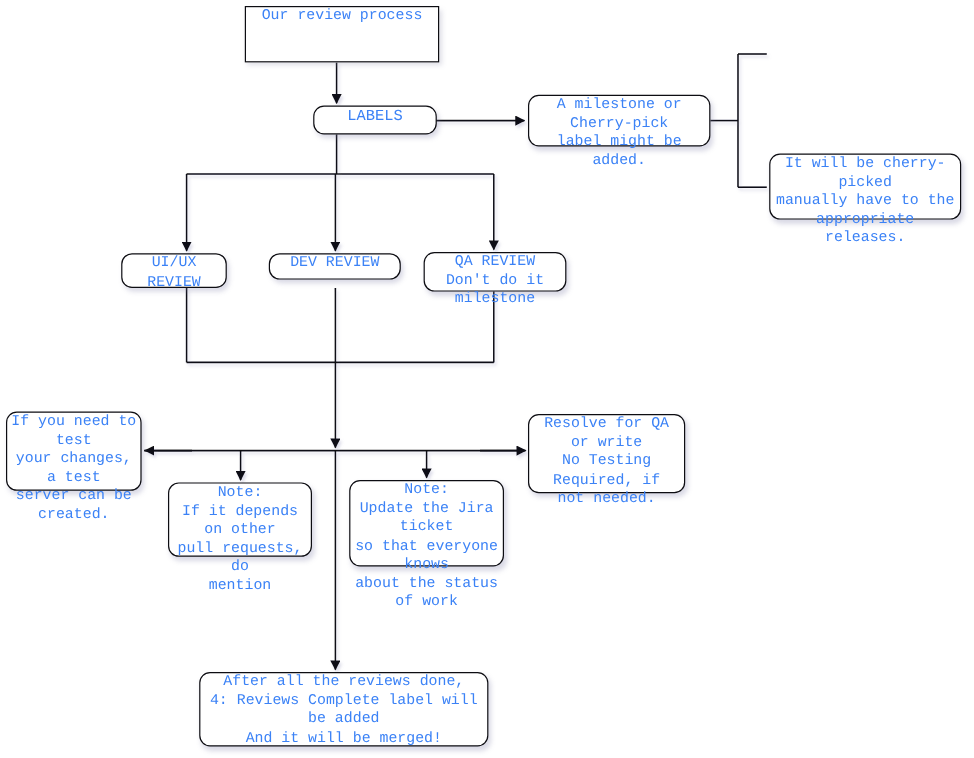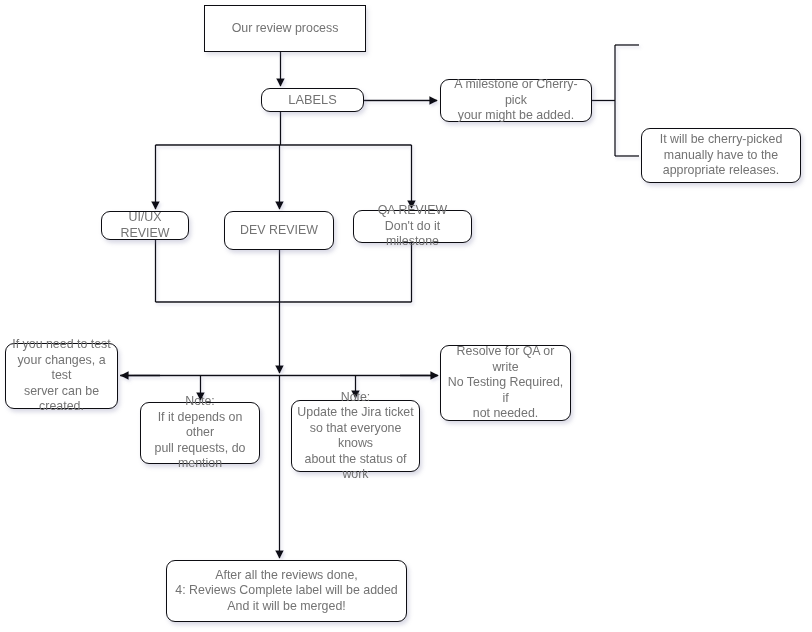--- a/index.html
+++ b/index.html
@@ -25,29 +25,29 @@
     width: 812px;
     height: 632px;
     pointer-events: none;
   }
   .node {
     position: absolute;
     box-sizing: border-box;
     background: #ffffff;
     border: 1.3px solid #0d0d12;
     display: flex;
-    align-items: center;
     justify-content: center;
     text-align: center;
-    color: #737373;
+    color: #3b82f6;
     font-size: 12.4px;
     line-height: 15.5px;
     white-space: pre-line;
     z-index: 2;
     box-shadow: 2px 3px 4px rgba(120, 120, 160, 0.28);
+    font-family: Liberation Mono, monospace;
   }
   .node.rounded {
     border-radius: 9px;
   }
   .node.sharp {
     border-radius: 0;
     box-shadow: 2px 3px 4px rgba(130, 130, 165, 0.25);
   }
   .node .txt {
     display: block;
@@ -105,35 +105,35 @@
   <div class="node sharp" style="left:204px;top:5px;width:162px;height:47px;">
     <span class="txt">Our review process</span>
   </div>
 
   <div class="node rounded" style="left:214px;top:88px;width:103px;height:24px;font-size:12.8px;margin-left:47px;">
     <span class="txt">LABELS</span>
   </div>
 
   <div class="node rounded" style="left:440px;top:79px;width:152px;height:43px;">
     <span class="txt">A milestone or Cherry-pick
-your might be added.</span>
+label might be added.</span>
   </div>
 
 
   <div class="node rounded" style="left:641px;top:128px;width:160px;height:55px;">
     <span class="txt">It will be cherry-picked
 manually have to the
 appropriate releases.</span>
   </div>
 
   <div class="node rounded" style="left:101px;top:211px;width:88px;height:29px;">
     <span class="txt">UI/UX REVIEW</span>
   </div>
 
-  <div class="node rounded" style="left:224px;top:211px;width:110px;height:39px;">
+  <div class="node rounded" style="left:224px;top:211px;width:110px;height:22px;">
     <span class="txt">DEV REVIEW</span>
   </div>
 
   <div class="node rounded" style="left:353px;top:210px;width:119px;height:33px;">
     <span class="txt">QA REVIEW
 Don't do it milestone</span>
   </div>
 
   <div class="node rounded" style="left:5px;top:343px;width:113px;height:66px;">
     <span class="txt">If you need to test
@@ -149,21 +149,21 @@
 mention</span>
   </div>
 
   <div class="node rounded" style="left:291px;top:400px;width:129px;height:72px;">
     <span class="txt">Note:
 Update the Jira ticket
 so that everyone knows
 about the status of work</span>
   </div>
 
-  <div class="node rounded" style="left:440px;top:345px;width:131px;height:76px;">
+  <div class="node rounded" style="left:440px;top:345px;width:131px;height:66px;">
     <span class="txt">Resolve for QA or write
 No Testing Required, if
 not needed.</span>
   </div>
 
   <div class="node rounded" style="left:166px;top:560px;width:241px;height:62px;">
     <span class="txt">After all the reviews done,
 4: Reviews Complete label will be added
 And it will be merged!</span>
   </div>

